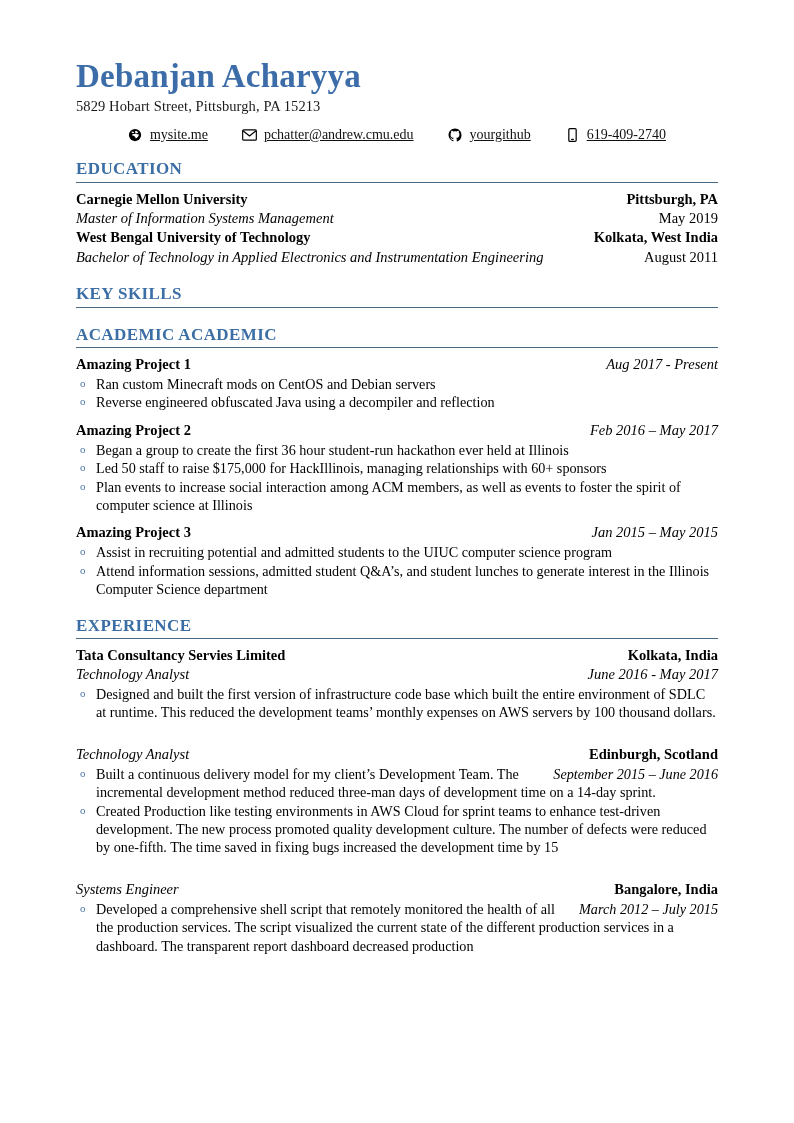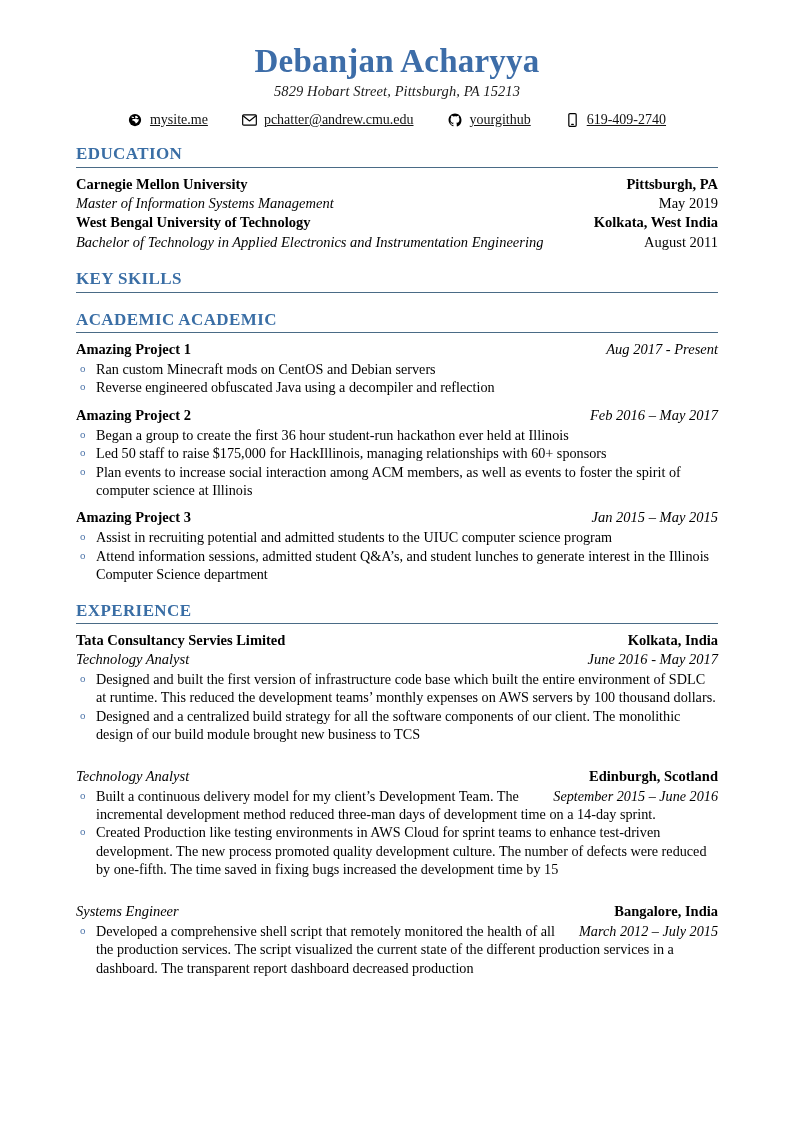--- a/index.html
+++ b/index.html
@@ -20,38 +20,36 @@
     width: 794px;
     height: 1123px;
     box-sizing: border-box;
     padding: 0 76px;
     background: #ffffff;
     overflow: hidden;
   }
 
   
   .header {
-    padding-top: 43px;
-    text-align: center;
+    padding-top: 58px;
   }
   .name {
     font-family: "Liberation Serif", "DejaVu Serif", serif;
     font-size: 33px;
     font-weight: bold;
     color: #3d6da8;
     letter-spacing: 0.2px;
     line-height: 1.1;
     margin: 0;
   }
   .address {
     font-size: 14.5px;
     color: #1a1a1a;
     margin-top: 4px;
     letter-spacing: 0.1px;
-    font-style: italic;
   }
   .contact-row {
     margin-top: 12px;
     display: flex;
     justify-content: center;
     align-items: center;
     gap: 0px;
     font-size: 14px;
     color: #111111;
     text-decoration: underline;
@@ -295,21 +293,20 @@
         <div class="entry-head">
           <span class="entry-title">Tata Consultancy Servies Limited</span>
           <span class="entry-right bold">Kolkata, India</span>
         </div>
         <div class="entry-head">
           <span class="entry-title italic">Technology Analyst</span>
           <span class="entry-right italic">June 2016 - May 2017</span>
         </div>
         <ul class="bullets">
           <li>Designed and built the first version of infrastructure code base which built the entire environment of SDLC at runtime. This reduced the development teams’ monthly expenses on AWS servers by 100 thousand dollars.</li>
-          <li>Designed and a centralized build strategy for all the software components of our client. The monolithic design of our build module brought new business to TCS</li>
         </ul>
       </div>
 
       <div class="spacer-14"></div>
 
       <div class="entry">
         <div class="entry-head">
           <span class="entry-title italic">Technology Analyst</span>
           <span class="entry-right bold">Edinburgh, Scotland</span>
         </div>

